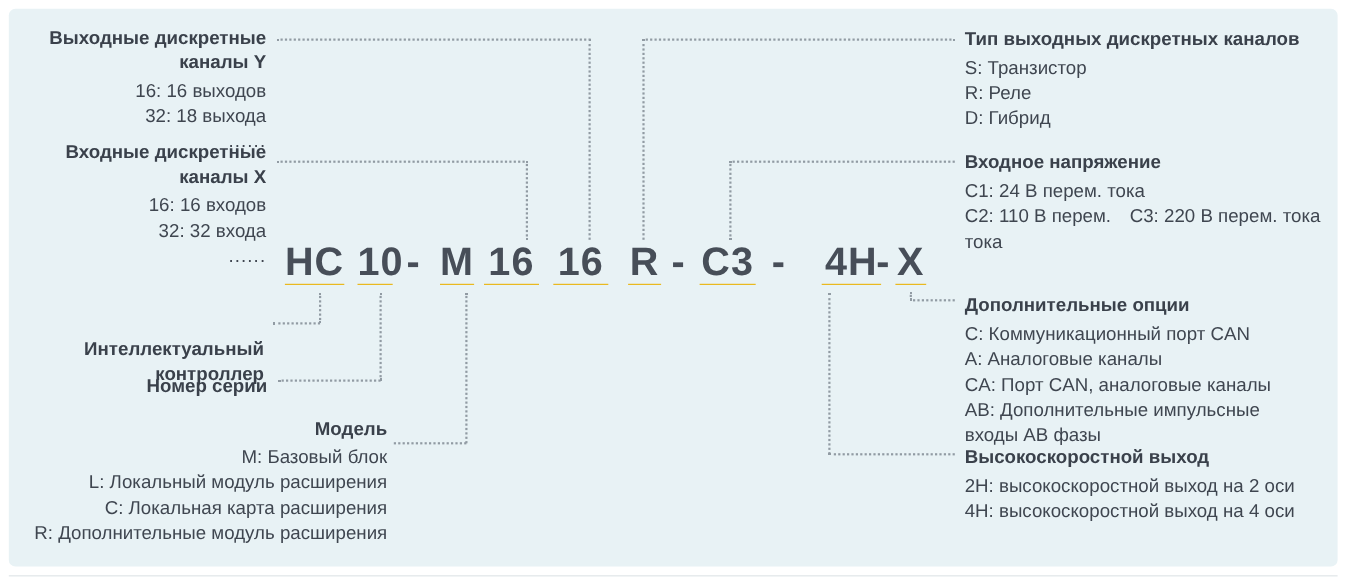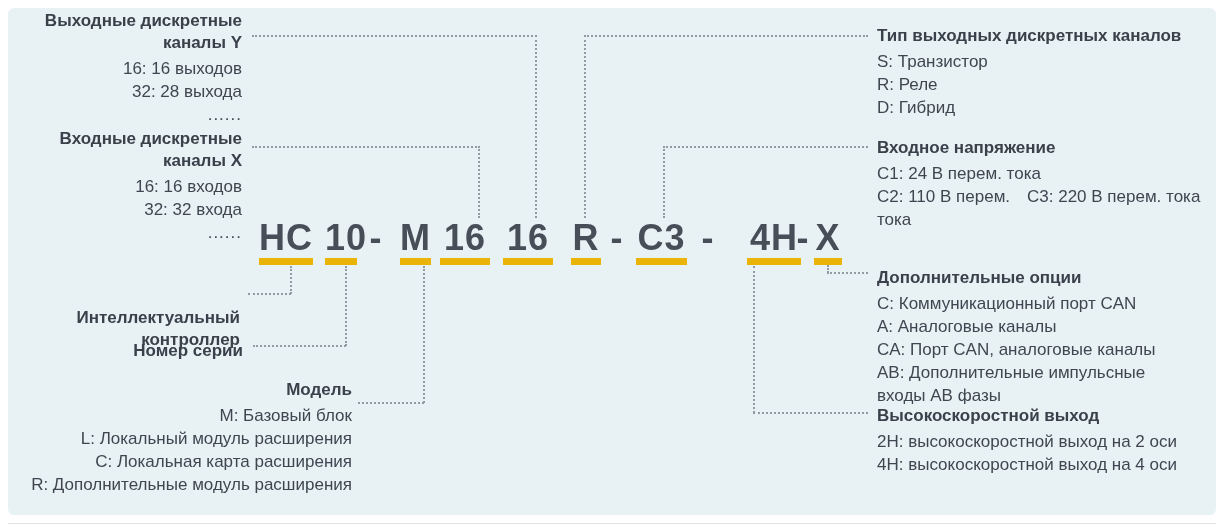--- a/index.html
+++ b/index.html
@@ -24,21 +24,21 @@
   .it{white-space:pre-line;}
   .dots{letter-spacing:1px;}
   .vrow{display:flex;}
   .vrow .c1{width:150px;flex:0 0 150px;}
   
   .seg,.dash{
     position:absolute;top:218px;height:40px;line-height:40px;
     font-size:36px;font-weight:bold;letter-spacing:1px;
     color:#474e58;text-align:center;
   }
-  .seg{border-bottom:7px solid #eab308;}
+  .seg{border-bottom:1px solid #eab308;}
   
   .lh{position:absolute;height:0;border-top:2px dotted #919ba3;}
   .lv{position:absolute;width:0;border-left:2px dotted #919ba3;}
 </style>
 </head>
 <body>
 
 <div class="canvas">
   <div class="panel"></div>
 
@@ -76,25 +76,25 @@
   <div class="seg" style="left:440px;width:50px;">16</div>
   <div class="seg" style="left:503px;width:50px;">16</div>
   <div class="seg" style="left:571px;width:30px;">R</div>
   <div class="dash" style="left:606px;width:22px;">-</div>
   <div class="seg" style="left:636px;width:51px;">C3</div>
   <div class="dash" style="left:697px;width:22px;">-</div>
   <div class="seg" style="left:728px;width:54px;margin-left:19px;">4H</div>
   <div class="dash" style="left:792px;width:22px;">-</div>
   <div class="seg" style="left:814px;width:28px;">X</div>
 
-  <div class="grp alignR" style="right:982px;top:10px;width:240px;">
+  <div class="grp alignR" style="right:982px;top:24px;width:240px;">
     <div class="hd">Выходные дискретные
 каналы Y</div>
     <div class="it">16: 16 выходов</div>
-    <div class="it">32: 28 выхода</div>
+    <div class="it">32: 18 выхода</div>
     <div class="it dots">......</div>
   </div>
 
   <div class="grp alignR" style="right:982px;top:128px;width:240px;">
     <div class="hd">Входные дискретные
 каналы X</div>
     <div class="it">16: 16 входов</div>
     <div class="it">32: 32 входа</div>
     <div class="it dots">......</div>
   </div>

